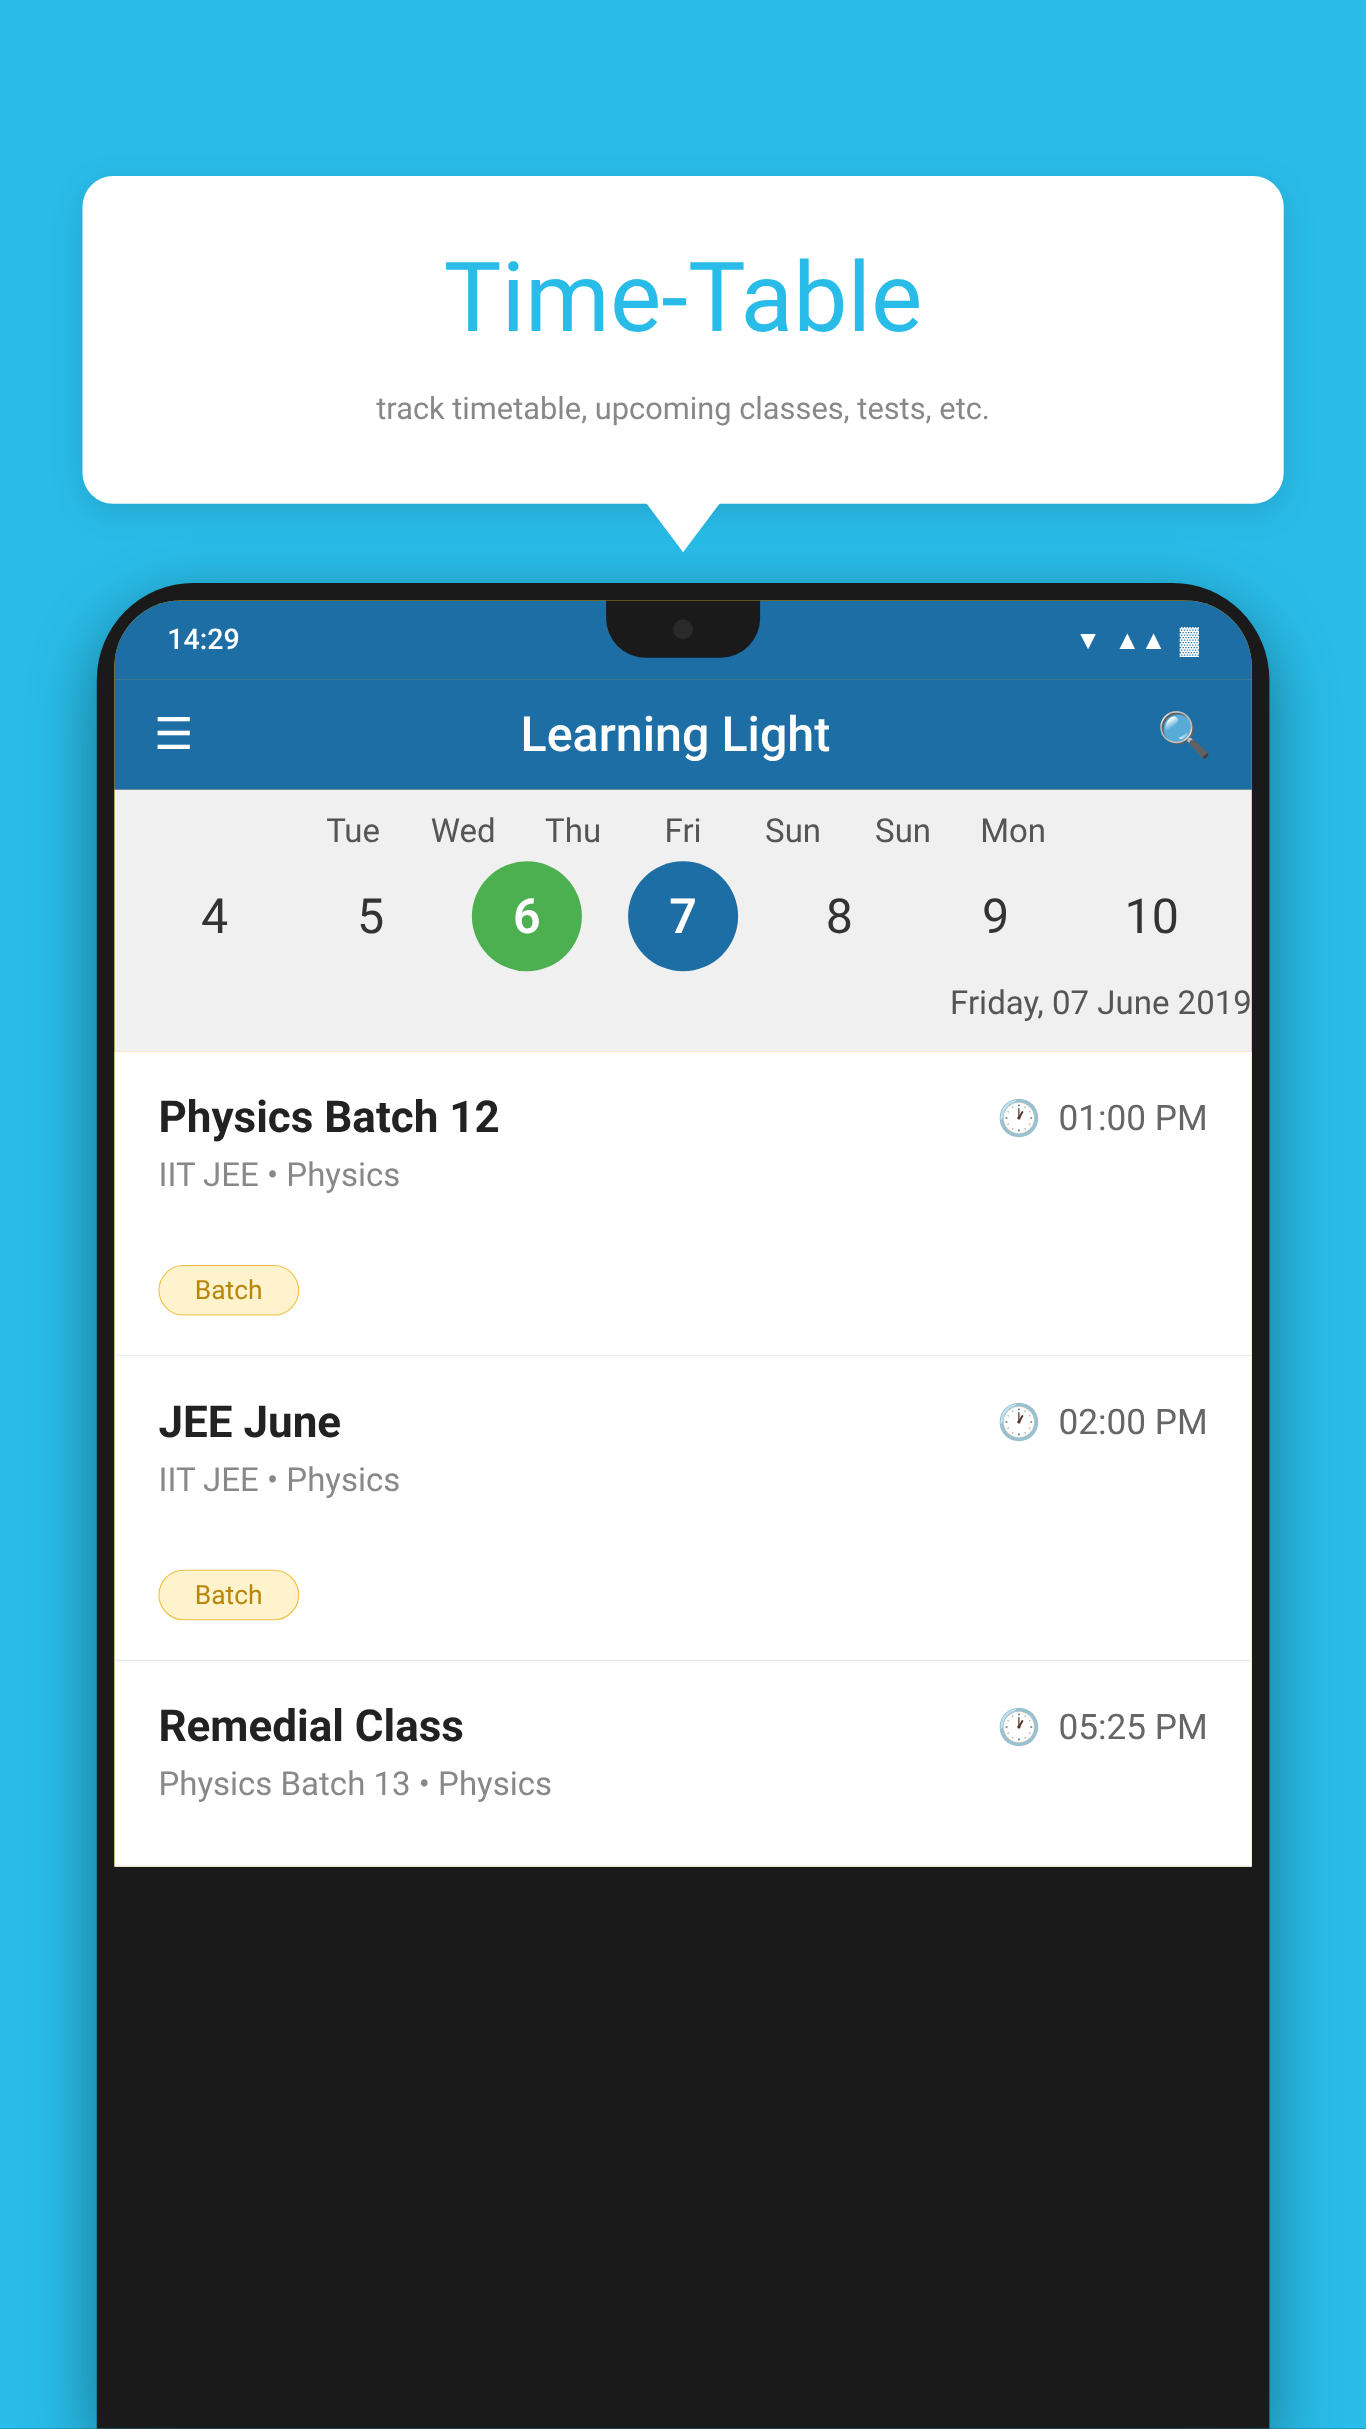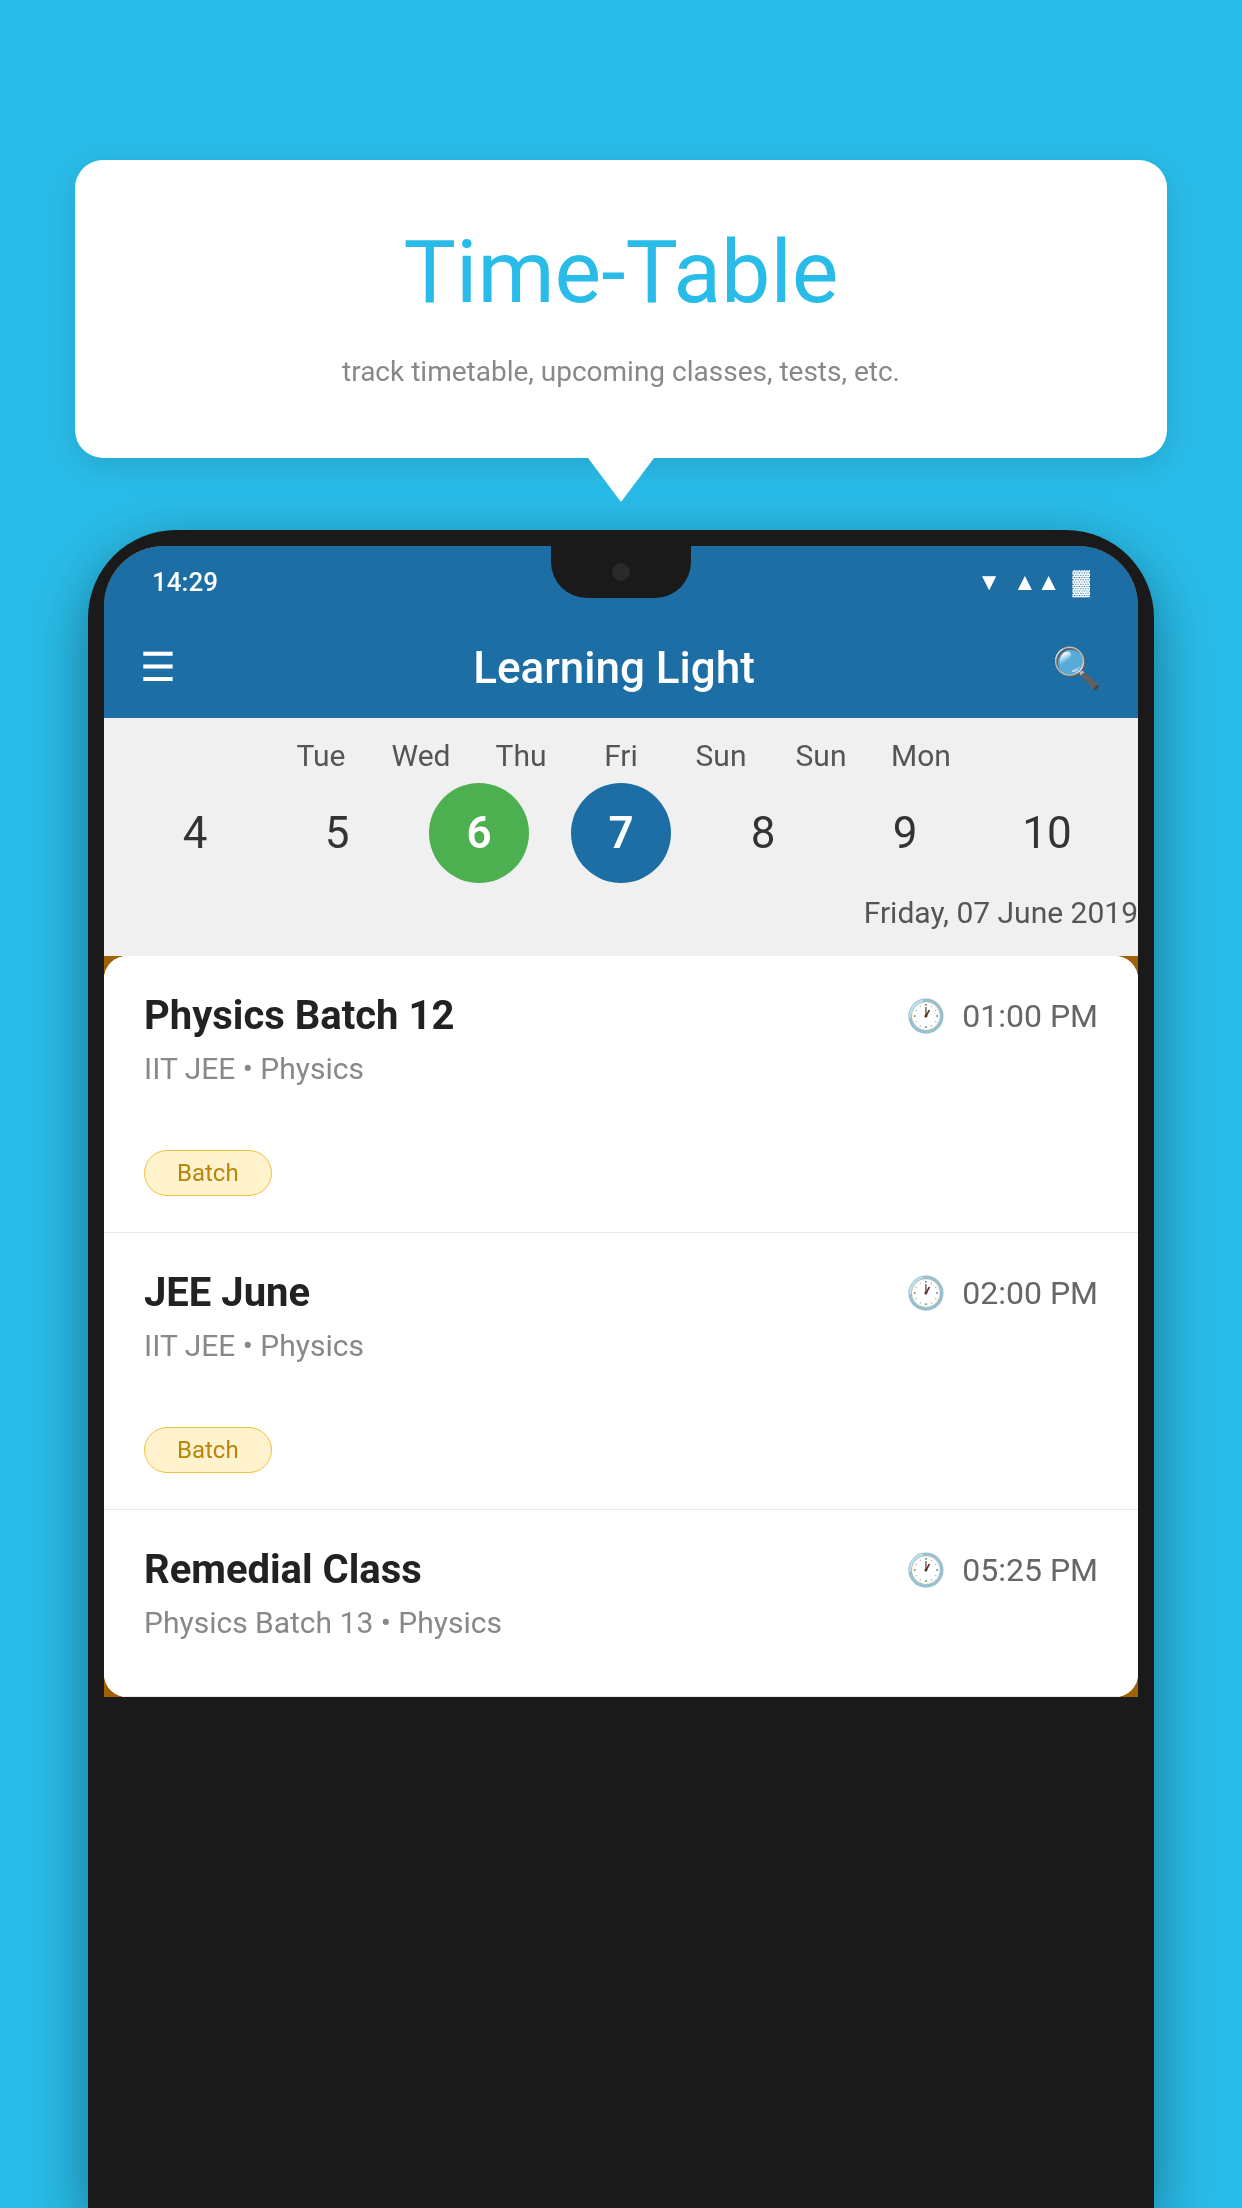--- a/index.html
+++ b/index.html
@@ -201,21 +201,20 @@
       text-align: right;
       font-size: 30px;
       color: #555;
       padding: 12px 0 16px;
     }
 
     
     .content-area {
       background: white;
       overflow: hidden;
-      border-radius: 23px;
     }
 
     
     .schedule-item {
       padding: 36px 40px;
       border-bottom: 1.5px solid #e8e8e8;
       background: white;
     }
 
     .schedule-item-header {
@@ -251,21 +250,21 @@
       color: #b8860b;
       border: 1.5px solid #f0c040;
       border-radius: 50px;
       padding: 8px 32px;
       font-size: 24px;
       font-weight: 400;
       margin-top: 44px;
     }
 
     .phone-inner {
-      background: #a16207;
+      background: #eab308;
       overflow: hidden;
       border-radius: 60px 60px 0 0;
       margin: 16px 16px 0;
       overflow: hidden;
     }
   </style>
 </head>
 <body>
 
 <div class="tooltip-card">

